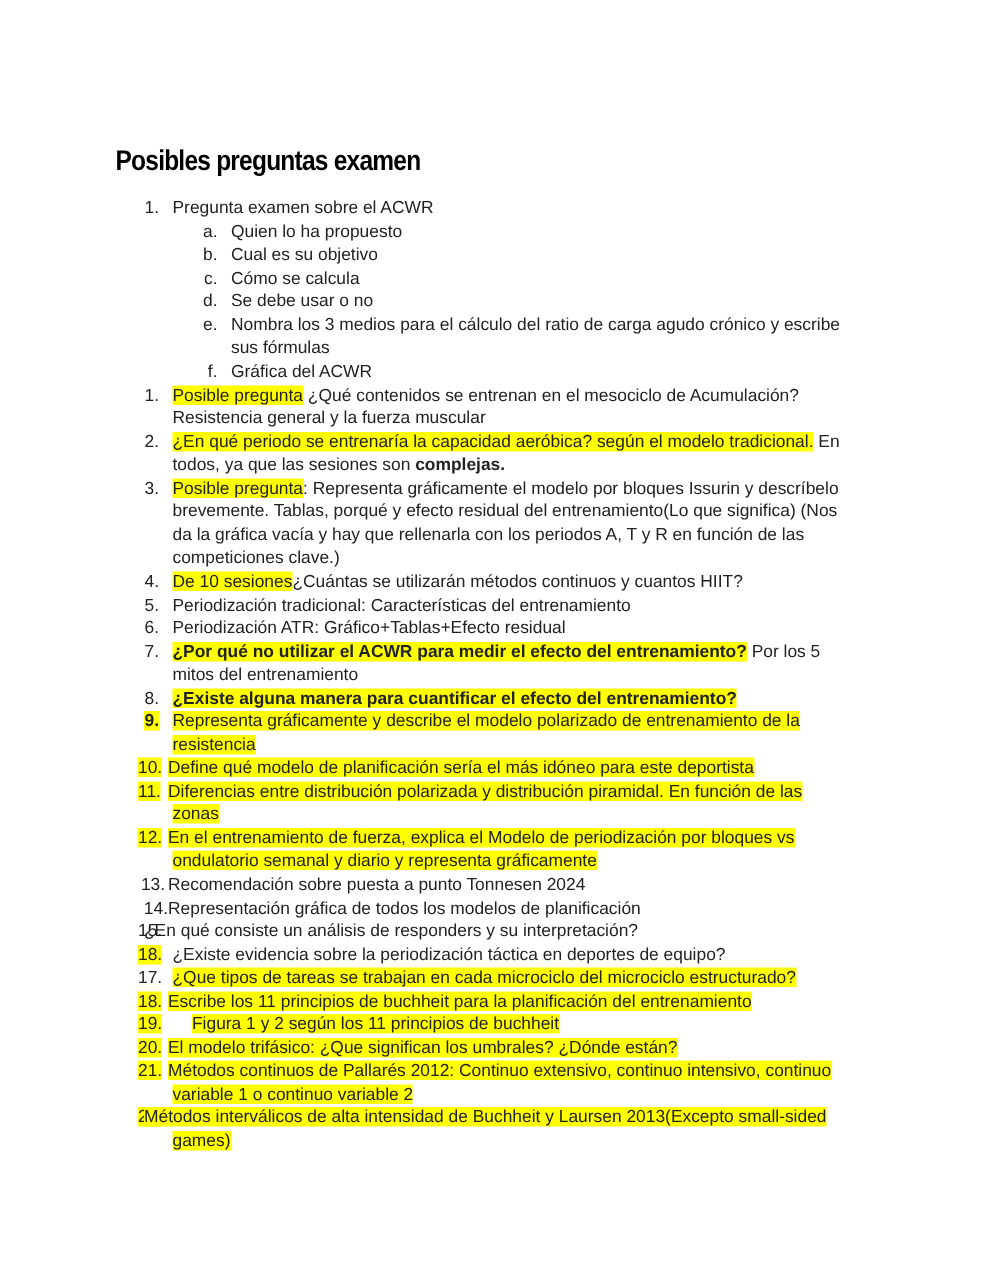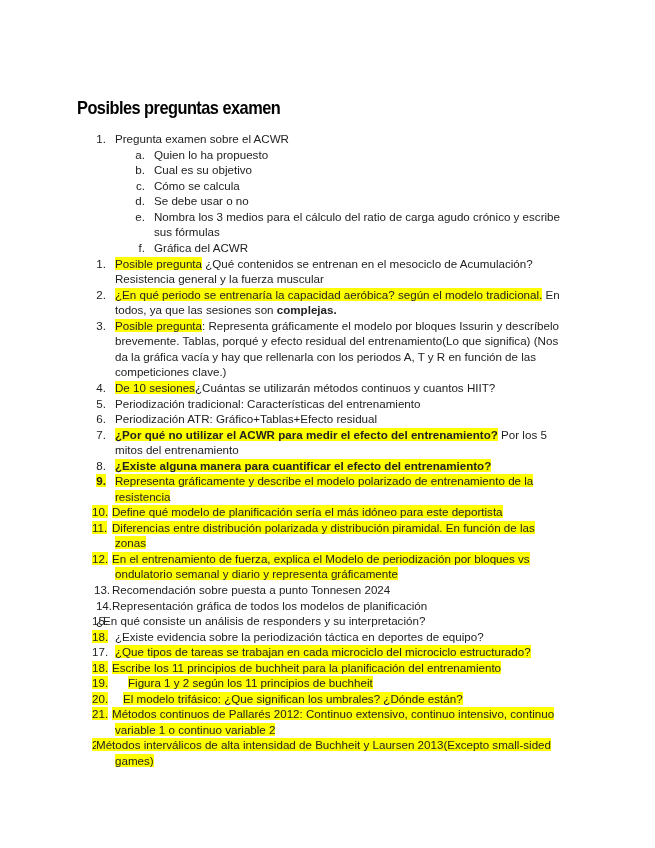--- a/index.html
+++ b/index.html
@@ -177,21 +177,21 @@
       <span class="txt" style="left:112px"><span class="hl">Escribe los 11 principios de buchheit para la planificación del entrenamiento</span></span>
     </div>
 
     <div class="row" style="top:675px">
       <span class="num" style="left:92px;width:20px;text-align:left"><span class="hl">19.</span></span>
       <span class="txt" style="left:128px"><span class="hl">Figura 1 y 2 según los 11 principios de buchheit</span></span>
     </div>
 
     <div class="row" style="top:691px">
       <span class="num" style="left:92px;width:20px;text-align:left"><span class="hl">20.</span></span>
-      <span class="txt" style="left:123px"><span class="hl">El modelo trifásico: ¿Que significan los umbrales? ¿Dónde están?</span></span>
+      <span class="txt" style="left:112px"><span class="hl">El modelo trifásico: ¿Que significan los umbrales? ¿Dónde están?</span></span>
     </div>
 
     <div class="row" style="top:706px">
       <span class="num" style="left:92px;width:20px;text-align:left"><span class="hl">21.</span></span>
       <span class="txt" style="left:112px"><span class="hl">Métodos continuos de Pallarés 2012: Continuo extensivo, continuo intensivo, continuo</span></span>
     </div>
     <div class="row" style="top:722px">
       <span class="txt" style="left:115px"><span class="hl">variable 1 o continuo variable 2</span></span>
     </div>
 

